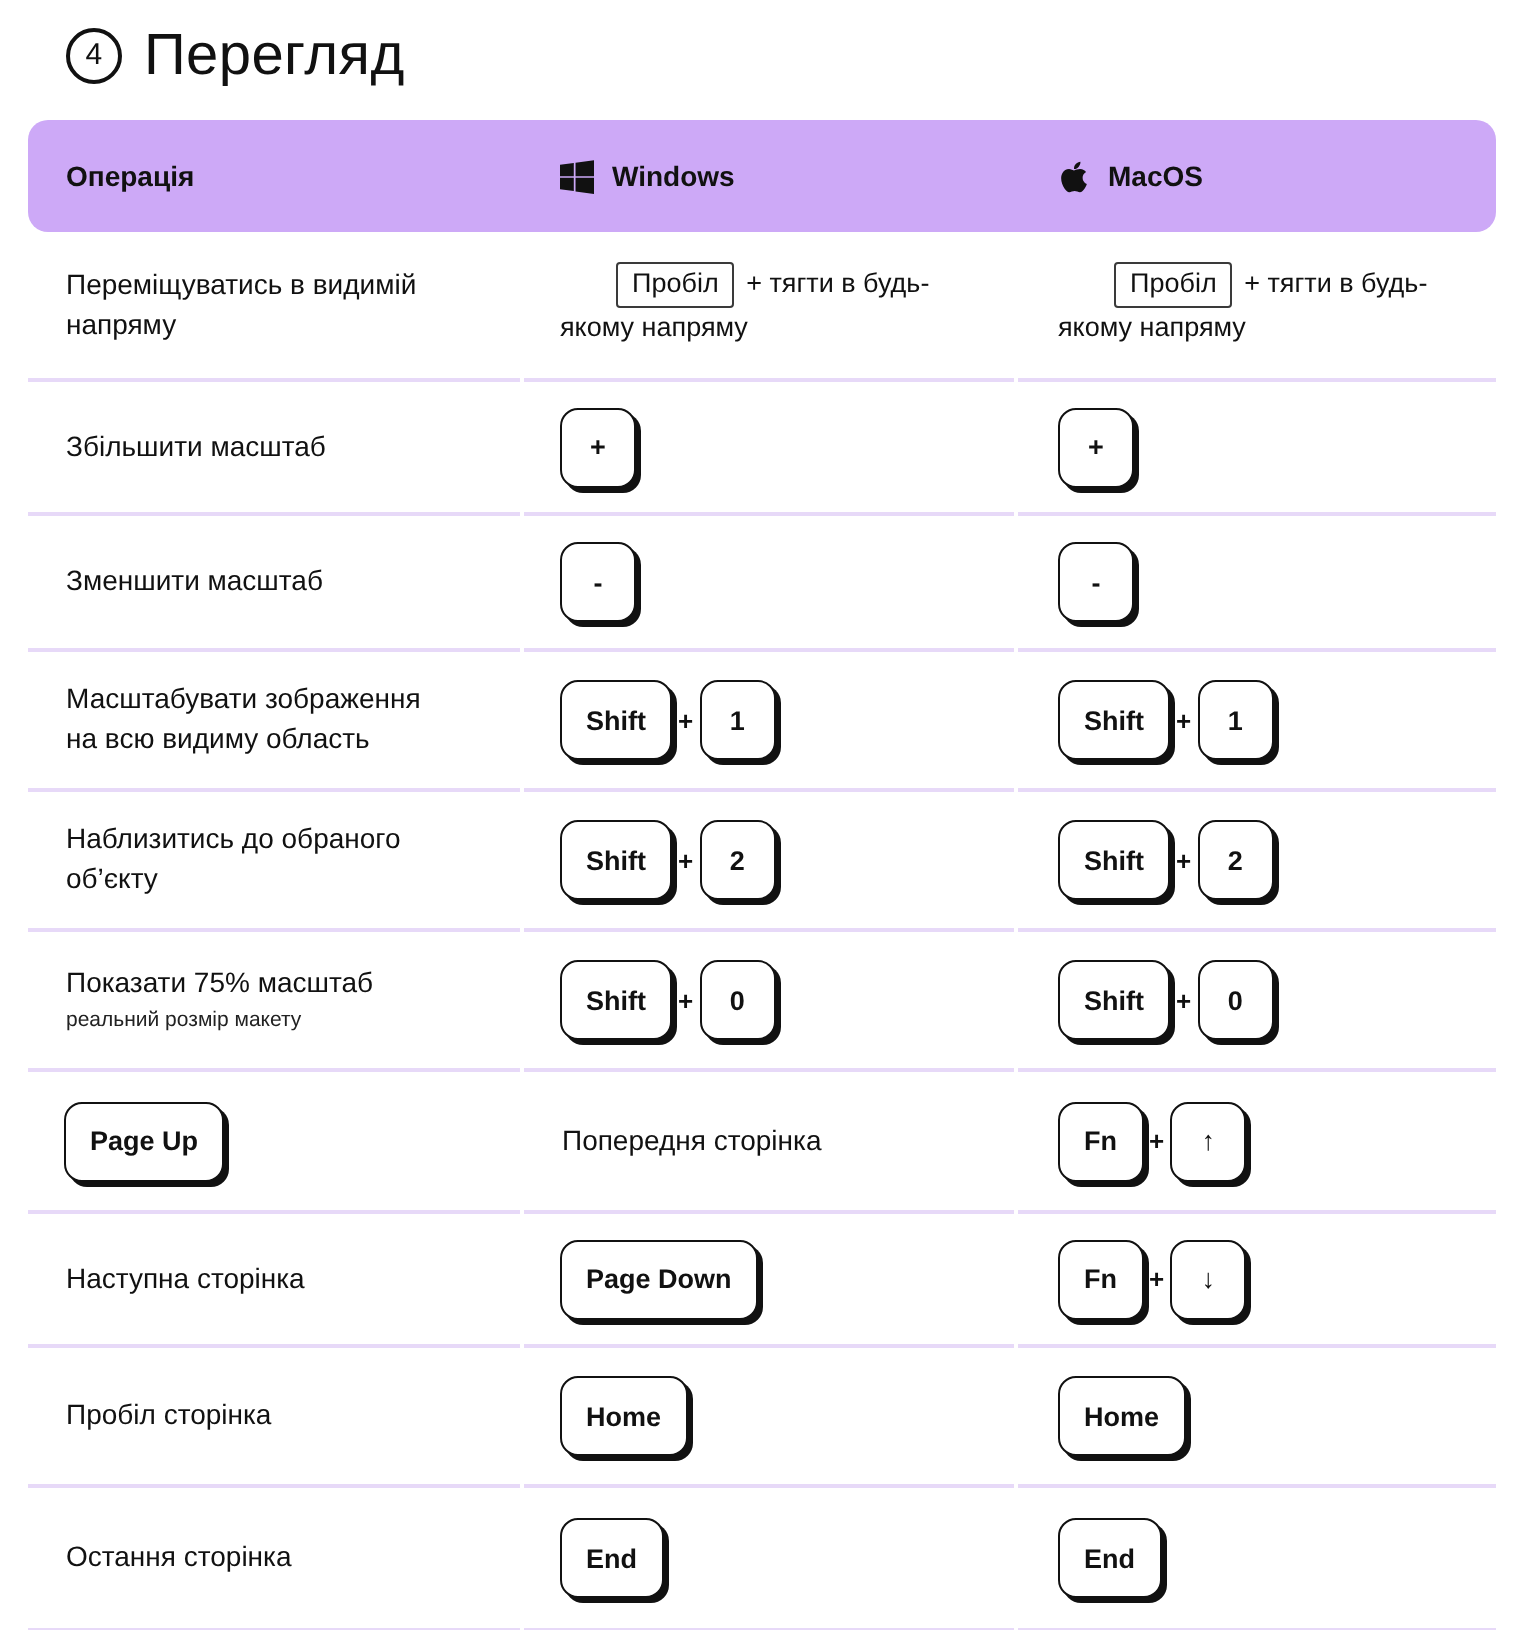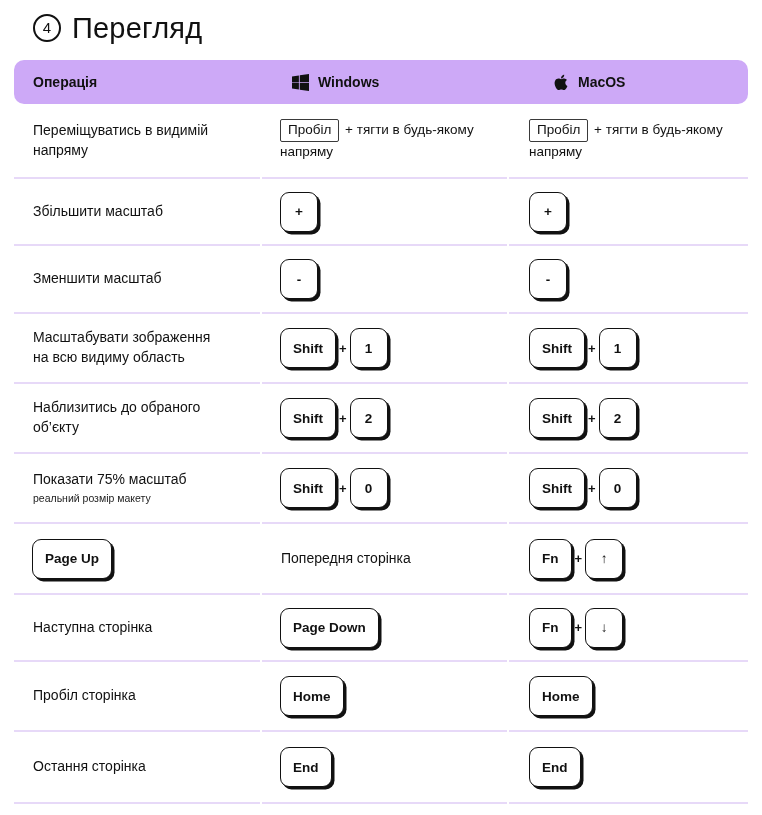--- a/index.html
+++ b/index.html
@@ -11,22 +11,22 @@
   .page{width:734px;padding:10px 14px 0 14px;}
 
   
   .title{display:flex;align-items:center;gap:11px;margin:0 0 14px 19px;
          font-size:29px;line-height:36px;font-weight:400;letter-spacing:.2px;}
   .badge{width:24px;height:24px;border:2px solid #111;border-radius:50%;
          display:inline-flex;align-items:center;justify-content:center;
          font-size:15px;font-weight:400;flex:0 0 auto;}
 
   
-  .header-row{background:#cda9f7;border-radius:10px;height:44px;
-              display:grid;grid-template-columns:246px 245px 1fr;column-gap:14px;
+  .header-row{background:#cda9f7;border-radius:10px;height:56px;
+              display:grid;grid-template-columns:246px 245px 1fr;column-gap:2px;
               align-items:center;}
   .hcell{display:flex;align-items:center;gap:9px;font-size:14px;font-weight:bold;}
   .hcell.c1{padding-left:19px;}
   .hcell.c2{padding-left:18px;}
   .hcell.c3{padding-left:20px;}
   .hicon{display:inline-flex;align-items:center;}
 
   
   .row{display:grid;grid-template-columns:246px 245px 1fr;column-gap:2px;}
   .cell{border-bottom:2px solid #e7d9f8;display:flex;align-items:center;
@@ -40,21 +40,21 @@
   .keycap{display:inline-flex;align-items:center;justify-content:center;
           height:40px;min-width:38px;padding:0 12px;box-sizing:border-box;
           background:#fff;border:1.8px solid #111;border-radius:9px;
           box-shadow:2.5px 2.5px 0 #111;
           font-size:13.5px;font-weight:bold;white-space:nowrap;flex:0 0 auto;}
   .plus{font-size:13px;font-weight:bold;margin:0 3px;flex:0 0 auto;}
 
   
   .combo-text{font-size:13.5px;line-height:1.5;max-width:216px;}
   .inline-key{display:inline-block;border:1.3px solid #3a3a3a;border-radius:2px;
-              padding:0 7px 1px 7px;margin-right:2px;}
+              padding:0 7px 1px 7px;margin-right:2px;margin-left:28px;}
 </style>
 </head>
 <body>
 
 <div class="page">
 
   <div class="title">
     <span class="badge">
         <span>4</span>
       </span>

